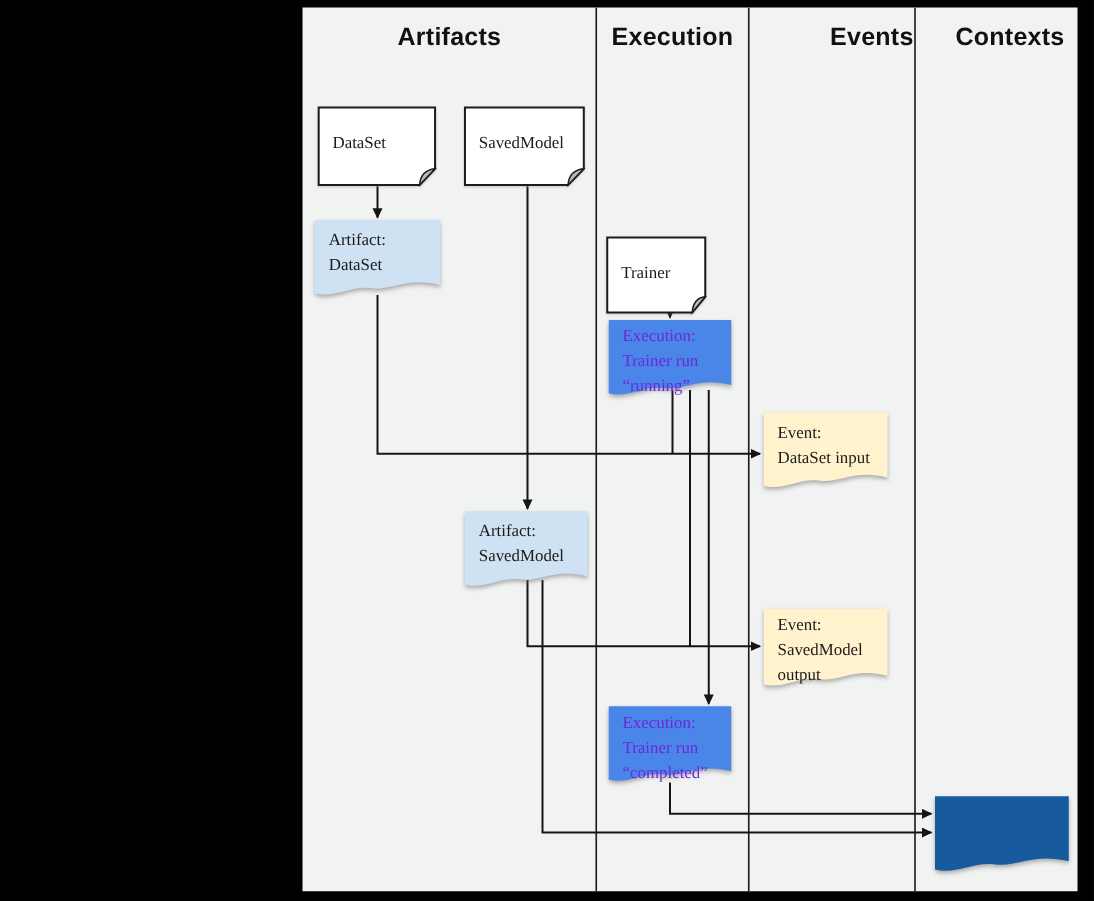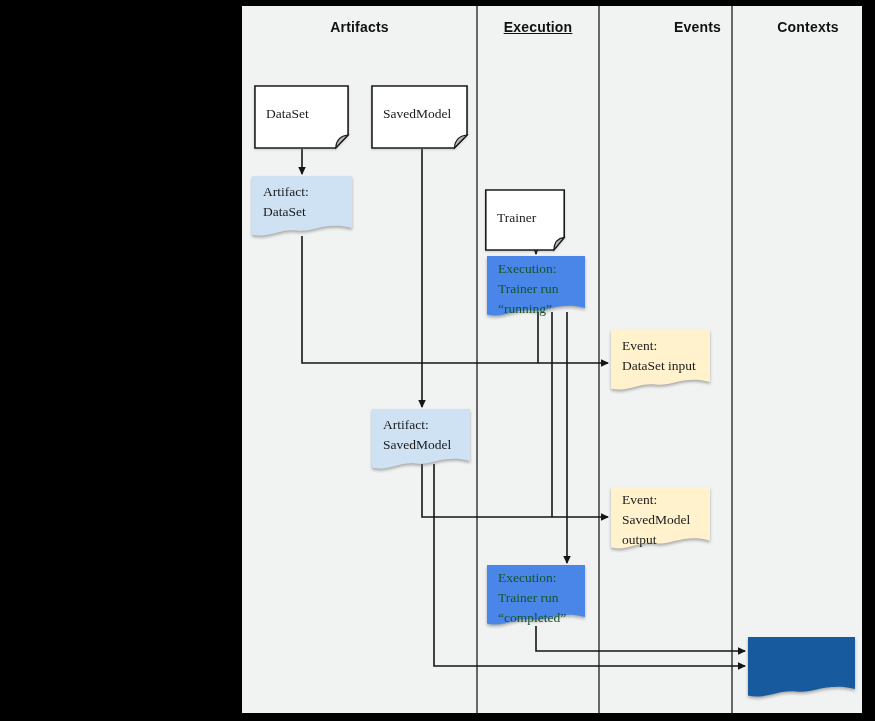--- a/index.html
+++ b/index.html
@@ -9,37 +9,37 @@
   }
   .canvas{
     position:absolute;left:242px;top:6px;width:620px;height:707px;
     background:#f1f2f2;
   }
   .edges{position:absolute;left:0;top:0;width:620px;height:707px;z-index:1;}
   .edges path.divider{stroke:#1c1c1c;stroke-width:1.3;fill:none;}
   .edges path.edge{stroke:#151515;stroke-width:1.6;fill:none;}
   .col-header{
     position:absolute;top:13px;z-index:3;text-align:center;
-    font-size:14px;font-weight:bold;color:#111;letter-spacing:.2px;
+    font-size:20px;font-weight:bold;color:#111;letter-spacing:.2px;
   }
   .node{position:absolute;z-index:2;}
   .node svg.shape{position:absolute;left:0;top:0;width:100%;height:100%;overflow:visible;}
   .node .label{
     position:relative;z-index:1;font-size:13.5px;line-height:20px;
     white-space:pre-line;padding:6px 4px 0 11px;color:#1b1b1b;font-family:Liberation Serif, serif;
   }
   .doc .label{padding-top:19px;padding-left:12px;}
   .pt2 .label{padding-top:3px;}
   .wavy svg.shape{filter:drop-shadow(0.5px 2px 1.5px rgba(110,110,110,0.55));}
   .doc svg.shape{filter:drop-shadow(0.5px 1px 1px rgba(130,130,130,0.35));}
   .artifact path.body{fill:#cfe2f3;}
   .execution path.body{fill:#4a86e8;}
   .event path.body{fill:#fff2cc;}
   .context path.body{fill:#175a9d;}
-  .execution .label,.context .label{color:#14532d;}
+  .execution .label,.context .label{color:#6d28d9;}
   .doc path.body{fill:#ffffff;stroke:#1c1c1c;stroke-width:1.6;vector-effect:non-scaling-stroke;}
   .doc path.fold{fill:#b9b9b9;stroke:#1c1c1c;stroke-width:1.2;vector-effect:non-scaling-stroke;}
 </style>
 </head>
 <body>
 
 <div class="stage">
   <div class="canvas">
 
     <svg class="edges" viewBox="0 0 620 707">
@@ -61,21 +61,21 @@
         <path class="edge" d="M296,306 L296,357"></path>
         <path class="edge" d="M310,306 L310,511"></path>
         <path class="edge" d="M180,458 L180,511 L366,511" marker-end="url(#arrow)"></path>
         <path class="edge" d="M325,306 L325,557" marker-end="url(#arrow)"></path>
         <path class="edge" d="M294,620 L294,645 L503,645" marker-end="url(#arrow)"></path>
         <path class="edge" d="M192,458 L192,660 L503,660" marker-end="url(#arrow)"></path>
       </g>
     </svg>
 
     <div class="col-header" style="left:0;width:235px;">Artifacts</div>
-    <div class="col-header" style="left:235px;width:122px;text-decoration:underline;">Execution</div>
+    <div class="col-header" style="left:235px;width:122px;">Execution</div>
     <div class="col-header" style="left:357px;width:133px;margin-left:32px;">Events</div>
     <div class="col-header" style="left:490px;width:152px;">Contexts</div>
 
     <div class="node doc" style="left:12px;top:79px;width:95px;height:64px;">
       <svg class="shape" viewBox="0 0 100 64" preserveAspectRatio="none">
         <path class="body" d="M1,1 H99 V50 L86,63 H1 Z"></path>
         <path class="fold" d="M99,50 L86,63 C86.5,55 91,50.8 99,50 Z"></path>
       </svg>
       <div class="label">DataSet</div>
     </div>

